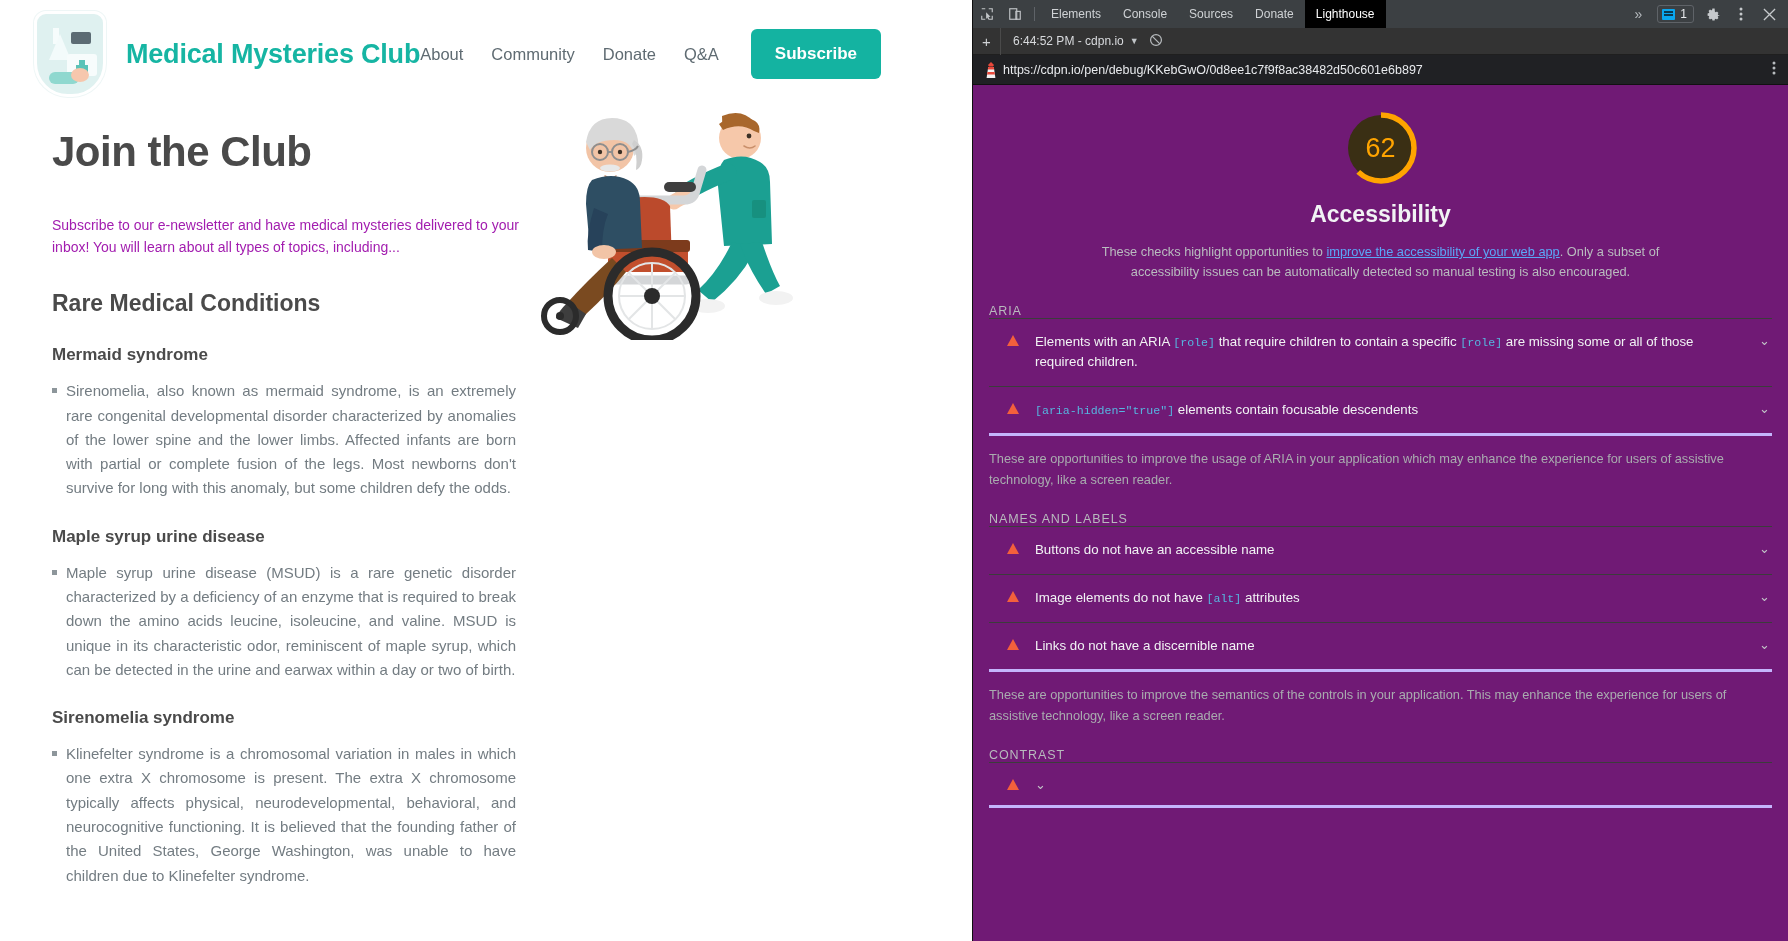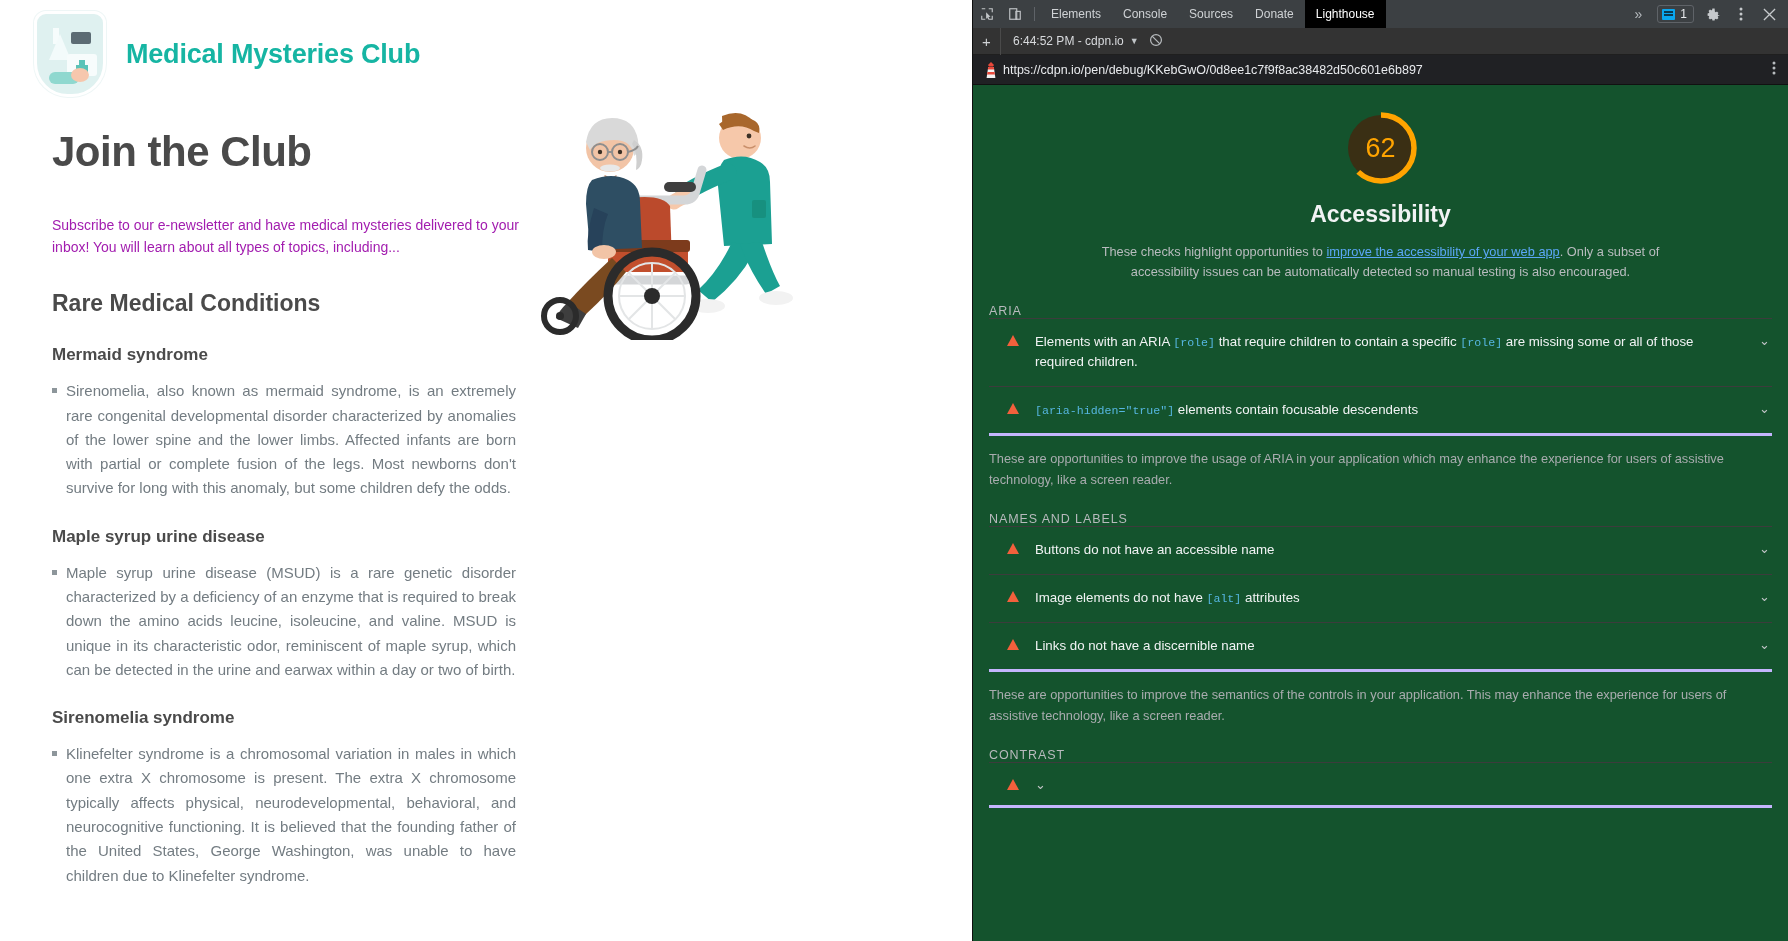--- a/index.html
+++ b/index.html
@@ -244,21 +244,21 @@
     padding: 0 6px;
     flex: 0 0 auto;
     border-bottom: 1px solid #111;
   }
   .lh-logo { width: 24px; display:flex; align-items:center; justify-content:center; }
   .dt-url { color: #e8eaed; font-size: 12.5px; white-space: nowrap; overflow: hidden; }
   .url-kebab { margin-left: auto; color: #b8bcbf; padding: 0 6px; }
 
   .report {
     flex: 1 1 auto;
-    background: #14532d;
+    background: #701a75;
     overflow: hidden;
     padding: 0 16px;
     position: relative;
   }
   .gauge-wrap {
     display: flex; flex-direction: column; align-items: center;
     padding-top: 24px;
   }
   .gauge {
     width: 78px; height: 78px;
@@ -350,20 +350,27 @@
           <div class="flask2"></div>
           <div class="flask"></div>
           <div class="mon"></div>
           <div class="kit"></div>
           <div class="blanket"></div>
           <div class="baby"></div>
         </div>
       </div>
       <div class="brand-title">Medical Mysteries Club</div>
 
+      <nav class="nav">
+        <a href="#">About</a>
+        <a href="#">Community</a>
+        <a href="#">Donate</a>
+        <a href="#">Q&amp;A</a>
+        <button class="subscribe-nav">Subscribe</button>
+      </nav>
     </header>
 
     <div class="content">
       <h1 class="page-title">Join the Club</h1>
       <p class="intro">Subscribe to our e-newsletter and have medical mysteries delivered to your inbox! You will learn about all types of topics, including...</p>
 
       <h2 class="section-title">Rare Medical Conditions</h2>
 
       <h3 class="cond-title">Mermaid syndrome</h3>
       <ul class="cond-list">

